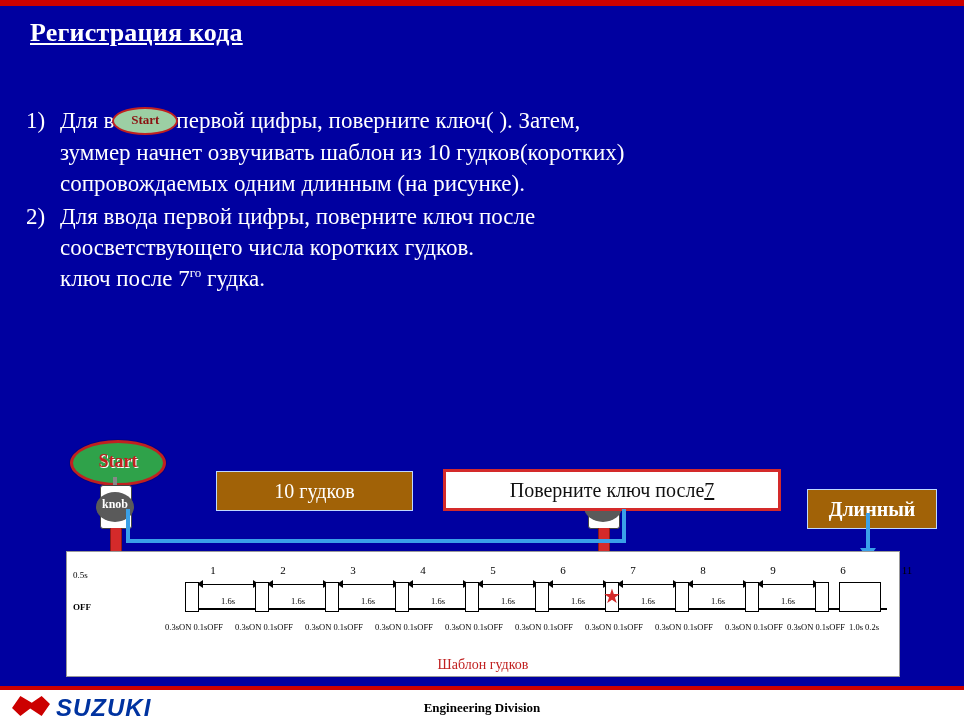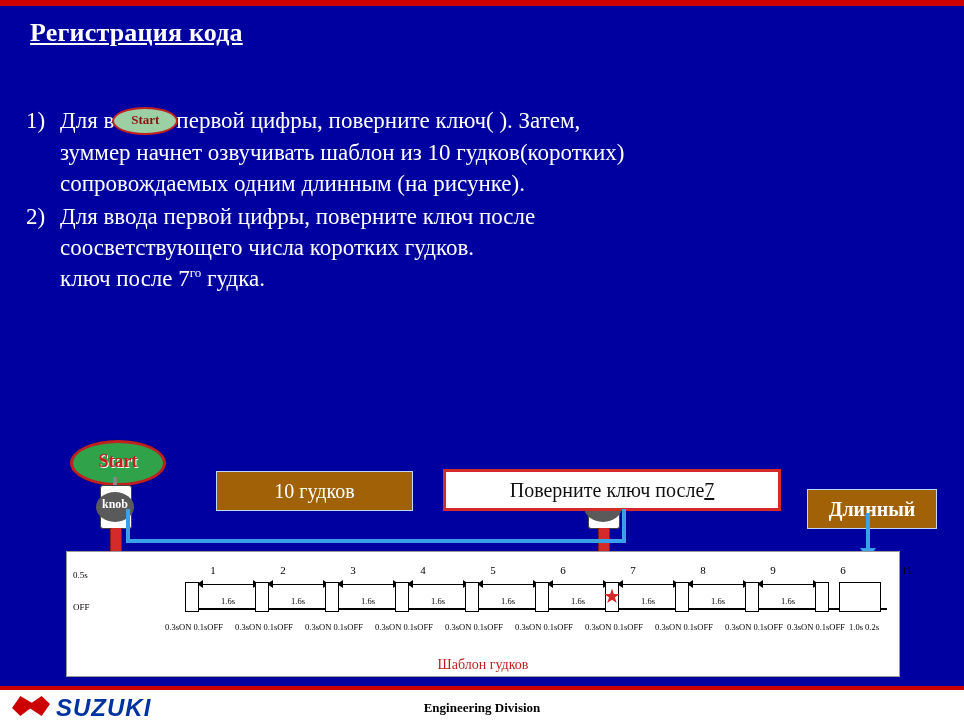--- a/index.html
+++ b/index.html
@@ -121,21 +121,21 @@
     position:absolute;left:0;right:0;bottom:3px;text-align:center;
     color:#C02020;font-size:14px;
   }
   .axis-line{
     position:absolute;left:120px;top:56px;width:700px;height:2px;background:#000;
   }
   .axis-left-label{
     position:absolute;left:6px;top:18px;font-size:9px;color:#000;
   }
   .axis-off-label{
-    position:absolute;left:6px;top:50px;font-size:9px;color:#000;
+    position:absolute;left:6px;top:50px;font-size:9px;color:#000;font-weight:bold;
   }
   .tick-row{
     position:absolute;left:120px;top:12px;width:700px;height:16px;
   }
   .tick-num{
     position:absolute;top:0;font-size:11px;color:#000;text-align:center;
   }
   .span-arrow{
     position:absolute;top:28px;height:9px;
   }

